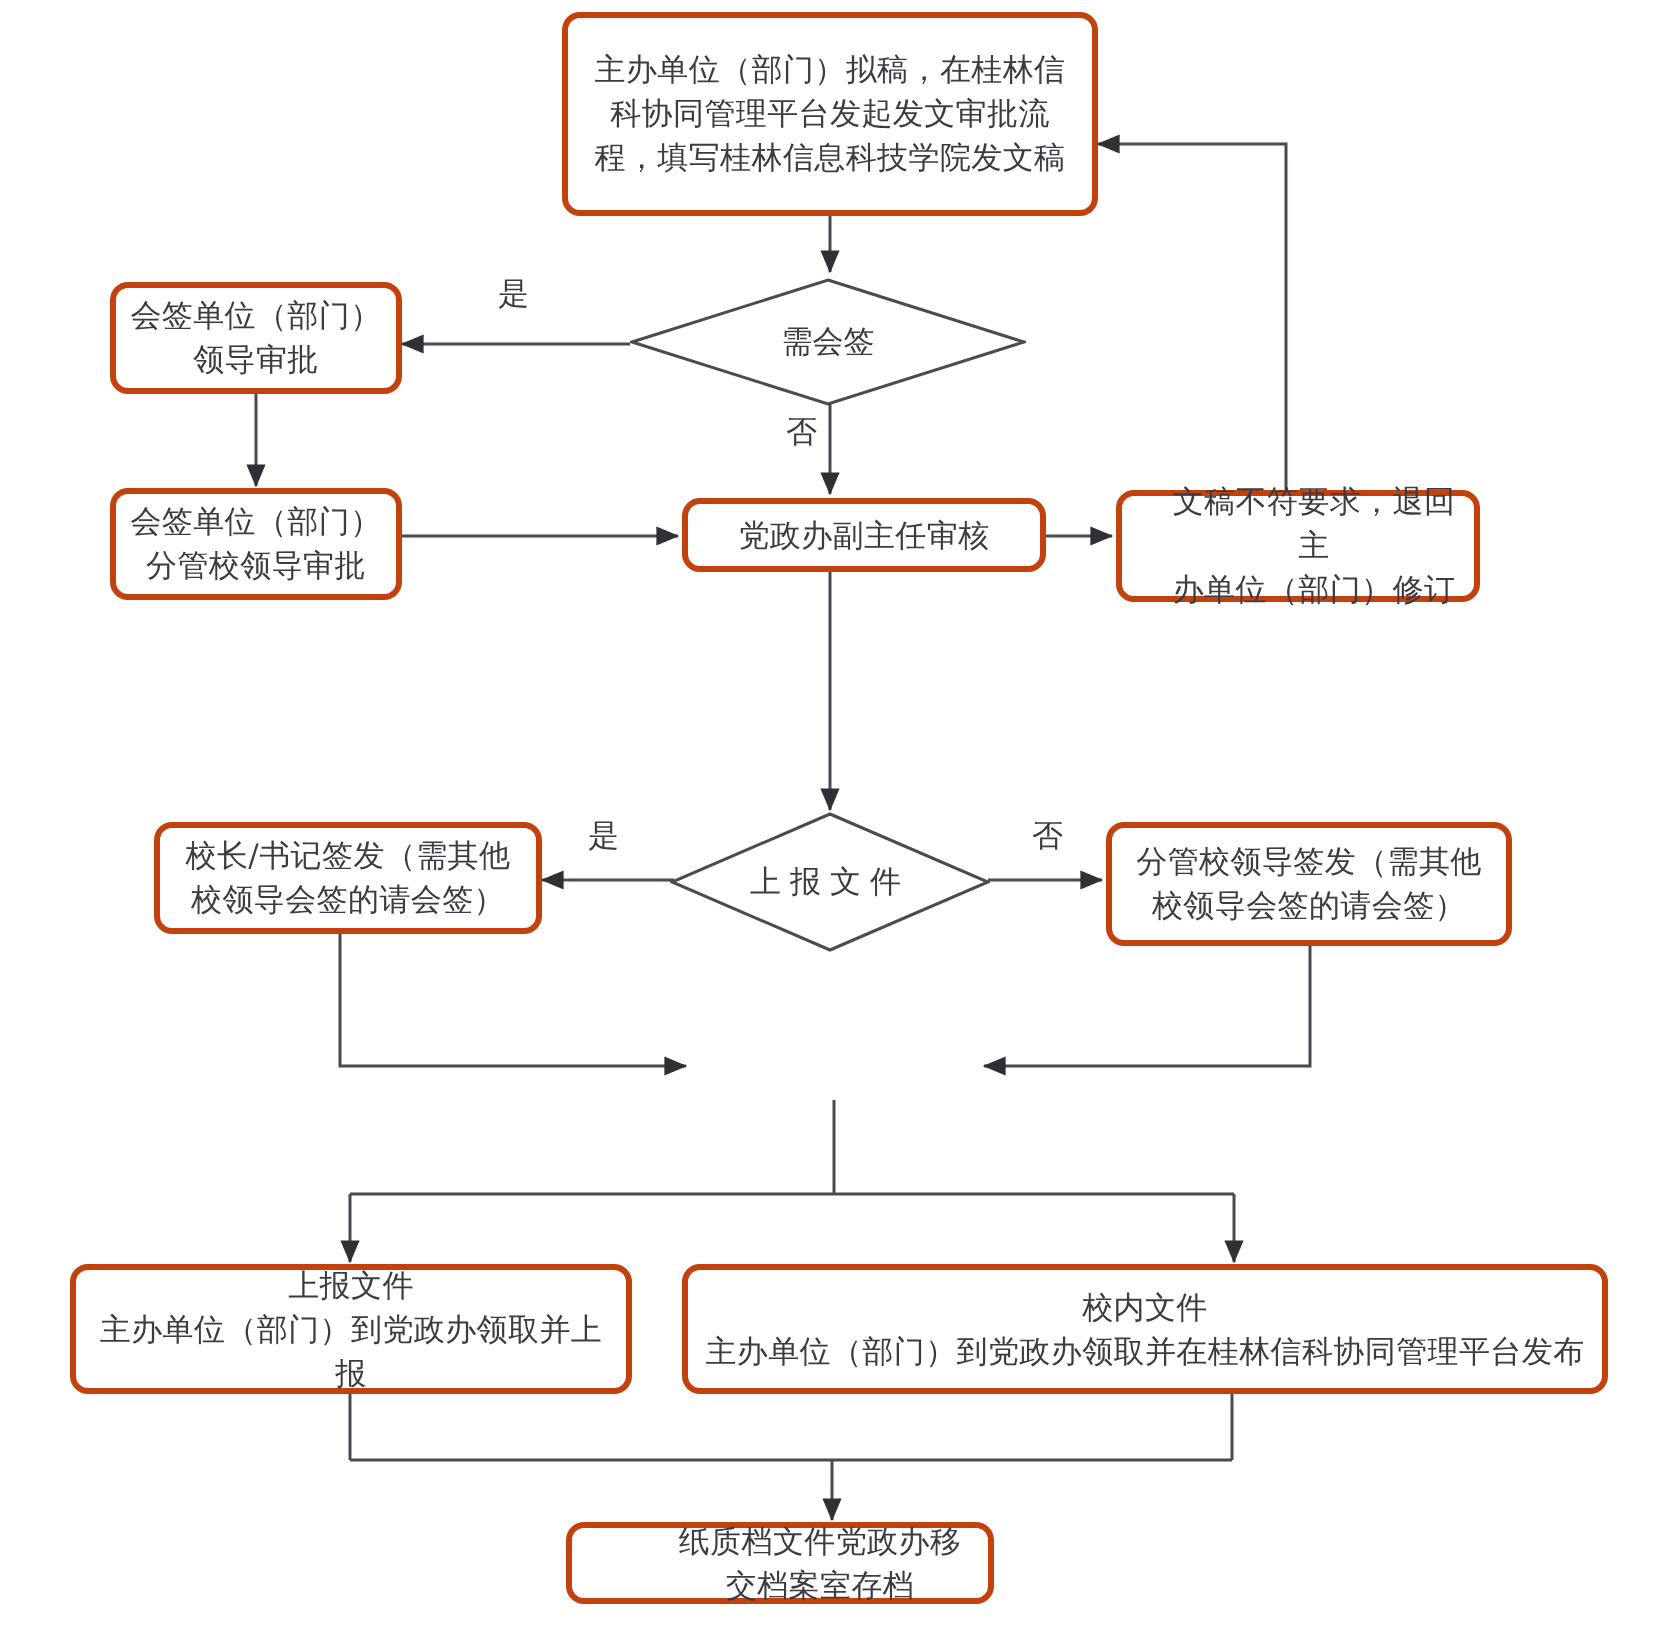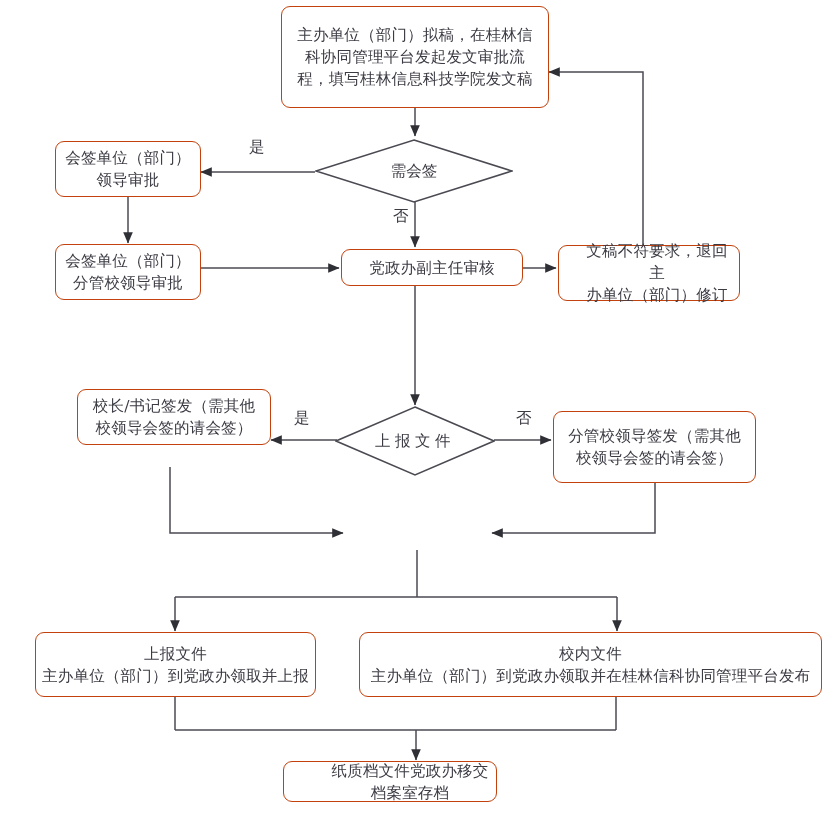--- a/index.html
+++ b/index.html
@@ -28,21 +28,21 @@
   }
   .node {
     position: absolute;
     box-sizing: border-box;
     display: flex;
     align-items: center;
     justify-content: center;
     text-align: center;
     color: #3b3b44;
     background: #ffffff;
-    border: 1px solid #c2410c;
+    border: 3px solid #c2410c;
     border-radius: 9px;
     line-height: 1.42;
     letter-spacing: 0.2px;
   }
   .node .txt {
     display: block;
     white-space: pre-line;
     padding: 0 6px;
   }
   .diamond-wrap {
@@ -155,37 +155,37 @@
 办单位（部门）修订</span>
   </div>
 
   <div class="diamond-wrap" style="left:335px; top:406px; width:160px; height:70px;">
     <svg class="dshape" width="160" height="70" viewBox="0 0 160 70" xmlns="http://www.w3.org/2000/svg">
       <polygon points="80,1 159,35 80,69 1,35" fill="#ffffff" stroke="#4a4a52" stroke-width="1.5"></polygon>
     </svg>
     <span class="dlabel fs16 spaced">上报文件</span>
   </div>
 
-  <div class="node fs16" style="left:77px; top:389px; width:194px; height:56px;">
+  <div class="node fs16" style="left:77px; top:411px; width:194px; height:56px;">
     <span class="txt">校长/书记签发（需其他
 校领导会签的请会签）</span>
   </div>
 
-  <div class="node fs16" style="left:553px; top:411px; width:203px; height:72px;">
+  <div class="node fs16" style="left:553px; top:411px; width:203px; height:62px;">
     <span class="txt">分管校领导签发（需其他
 校领导会签的请会签）</span>
   </div>
 
 
   <div class="node fs16" style="left:35px; top:632px; width:281px; height:65px;">
     <span class="txt">上报文件
 主办单位（部门）到党政办领取并上报</span>
   </div>
 
-  <div class="node fs16" style="left:359px; top:632px; width:463px; height:65px;">
+  <div class="node fs16" style="left:341px; top:632px; width:463px; height:65px;">
     <span class="txt">校内文件
 主办单位（部门）到党政办领取并在桂林信科协同管理平台发布</span>
   </div>
 
   <div class="node fs16" style="left:283px; top:761px; width:214px; height:41px;padding-left:40px;">
     <span class="txt">纸质档文件党政办移交档案室存档</span>
   </div>
 
   <div class="edge-label fs16" style="left:249px; top:137px;">是</div>
 

